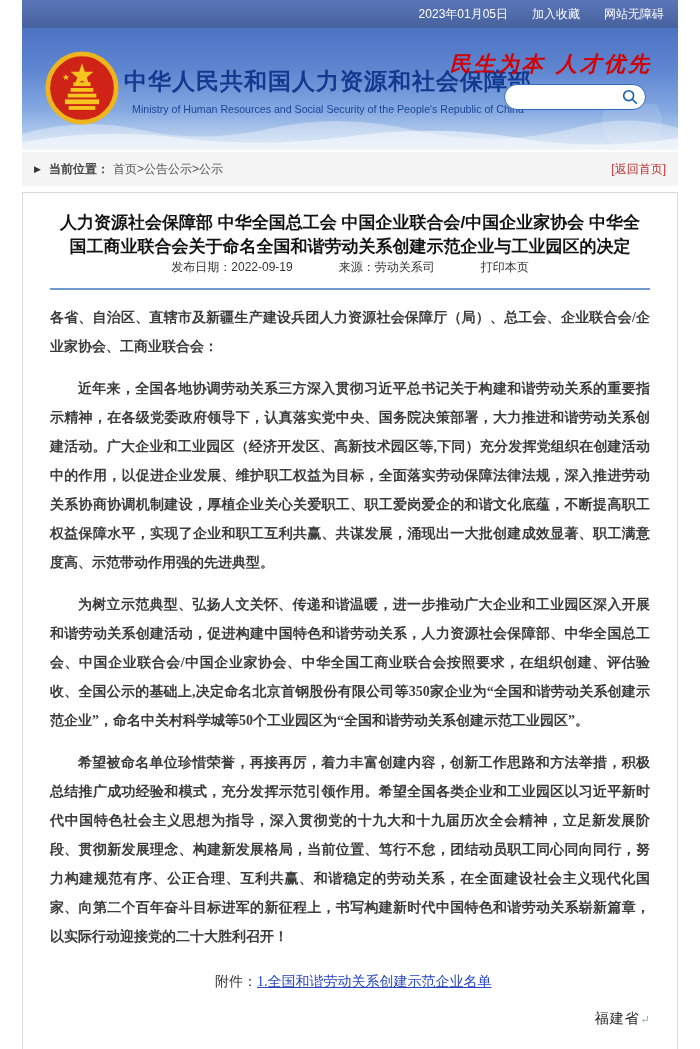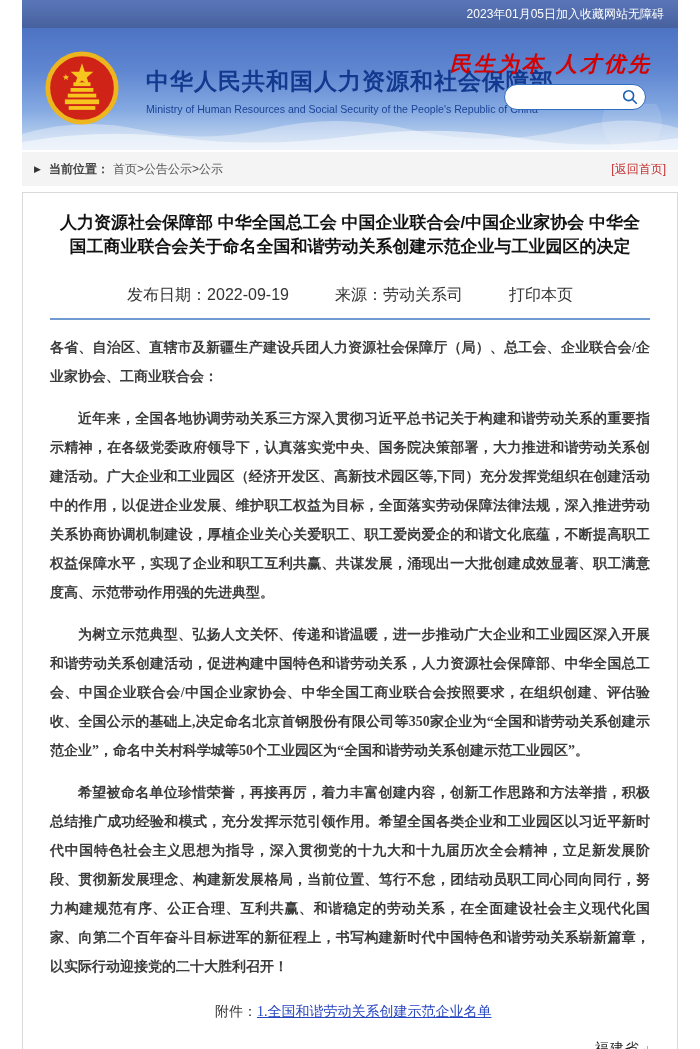--- a/index.html
+++ b/index.html
@@ -7,32 +7,32 @@
   body {
     width:700px; height:1049px; overflow:hidden; background:#fff;
     font-family:"Liberation Sans","DejaVu Sans",sans-serif;
   }
   .col { margin:0 22px; width:656px; }
 
   
   .topbar {
     height:28px; background:linear-gradient(180deg,#5b76b8,#47619e);
     display:flex; justify-content:flex-end; align-items:center;
-    gap:0; padding:0 14px; color:#fff; font-size:12px;
+    gap:24px; padding:0 14px; color:#fff; font-size:12px;
   }
   .topbar span { cursor:default; }
 
   
   .header {
     position:relative; height:122px; overflow:hidden;
     background:linear-gradient(180deg,#4d73c3 0%,#5f86d1 35%,#85aae2 68%,#cfe0f3 100%);
   }
   .mountains { position:absolute; left:0; bottom:0; width:100%; height:46px; }
   .emblem { position:absolute; left:22px; top:22px; width:76px; height:76px; }
-  .h-titles { position:absolute; left:124px; top:38px; white-space:nowrap; }
+  .h-titles { position:absolute; left:102px; top:38px; white-space:nowrap;text-align:center; }
   .h-cn { font-size:23px; font-weight:bold; color:#13398f; letter-spacing:1px; }
   .h-en { font-size:10.6px; color:#1c4496; margin-top:6px; }
   .slogan {
     position:absolute; right:26px; top:22px; color:#d40000;
     font-family:"DejaVu Serif","Liberation Serif",serif;
     font-style:italic; font-weight:bold; font-size:21px; letter-spacing:3px;
   }
   .search {
     position:absolute; right:32px; top:56px; width:142px; height:26px;
     background:#fff; border:1px solid #2e6cc0; border-radius:14px;
@@ -54,22 +54,22 @@
   
   .panel {
     margin-top:6px; background:#fff; border:1px solid #d9d9d9;
     padding:0 27px 30px; min-height:850px;
   }
   .title {
     margin:18px 4px 0; text-align:center; font-size:17px; font-weight:bold;
     color:#121212; line-height:24px;
   }
   .meta {
-    margin-top:26px; display:flex; justify-content:center; gap:46px;
-    font-size:16px; color:#333;
+    margin-top:0; display:flex; justify-content:center; gap:46px;
+    font-size:12px; color:#333;
   }
   .hr-blue { border:0; border-top:2px solid #6f9ad0; margin:12px 0 0; }
 
   .body-text p {
     font-family:"Liberation Serif","DejaVu Serif",serif;
     font-size:14px; line-height:29px; color:#3c3c3c;
     text-align:justify; margin:13px 0 0;font-weight:bold;
   }
   .indent { text-indent:2em; }
 

